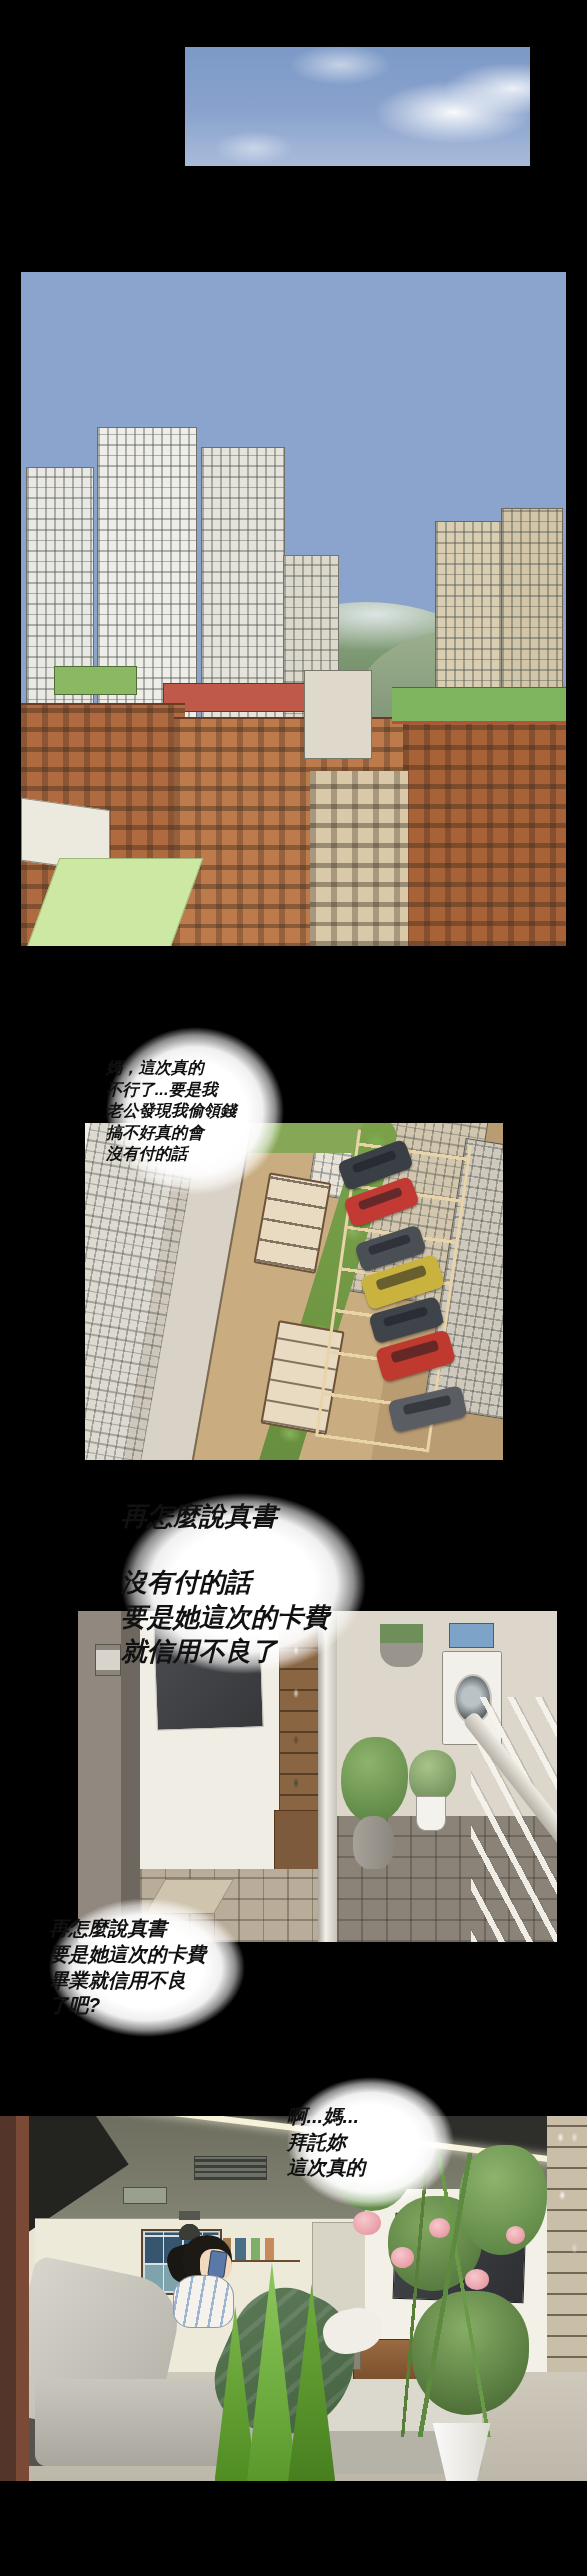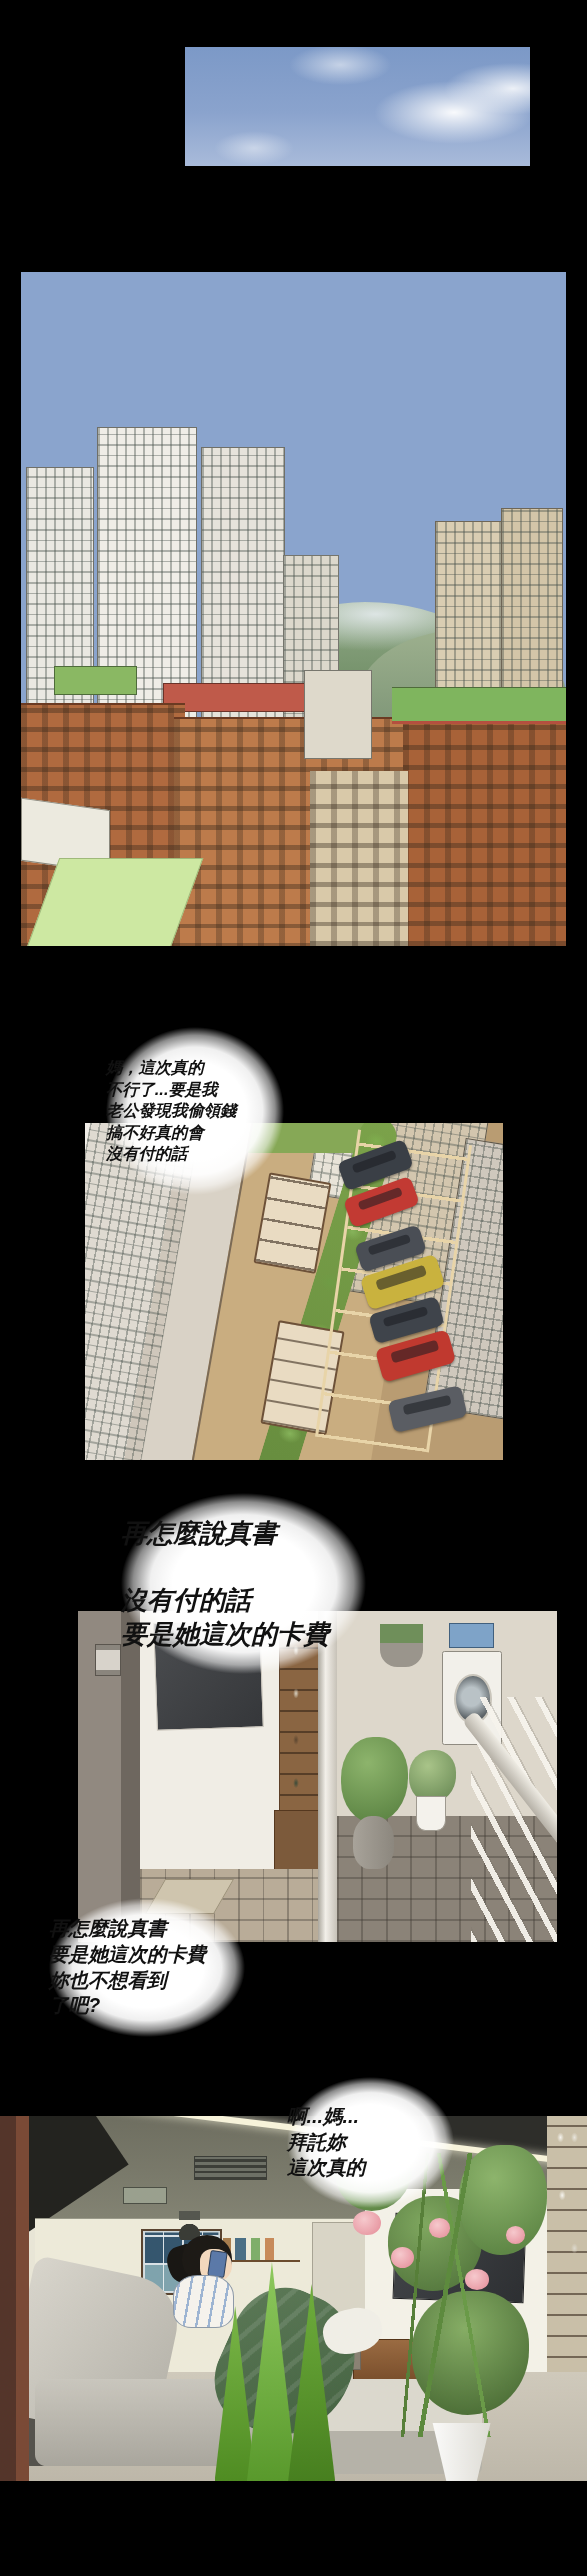--- a/index.html
+++ b/index.html
@@ -255,28 +255,29 @@
       <span class="bubble-line">沒有付的話</span>
     </div>
   </div>
 
   <div class="bubble" style="left:121px;top:1493px;width:245px;height:181px;font-size:26px;">
     <div class="bubble-inner">
       <span class="bubble-line">再怎麼說真書</span>
       <span class="bubble-line"></span>
       <span class="bubble-line">沒有付的話</span>
       <span class="bubble-line">要是她這次的卡費</span>
+      <span class="bubble-line">就信用不良了</span>
     </div>
   </div>
 
   <div class="bubble" style="left:49px;top:1898px;width:196px;height:139px;font-size:19.6px;">
     <div class="bubble-inner">
       <span class="bubble-line">再怎麼說真書</span>
       <span class="bubble-line">要是她這次的卡費</span>
-      <span class="bubble-line">妳也不想看到</span>
+      <span class="bubble-line">畢業就信用不良</span>
       <span class="bubble-line">了吧?</span>
     </div>
   </div>
 
   <div class="bubble" style="left:287px;top:2077px;width:167px;height:131px;font-size:19.6px;">
     <div class="bubble-inner">
       <span class="bubble-line">啊...媽...</span>
       <span class="bubble-line">拜託妳</span>
       <span class="bubble-line">這次真的</span>
     </div>

